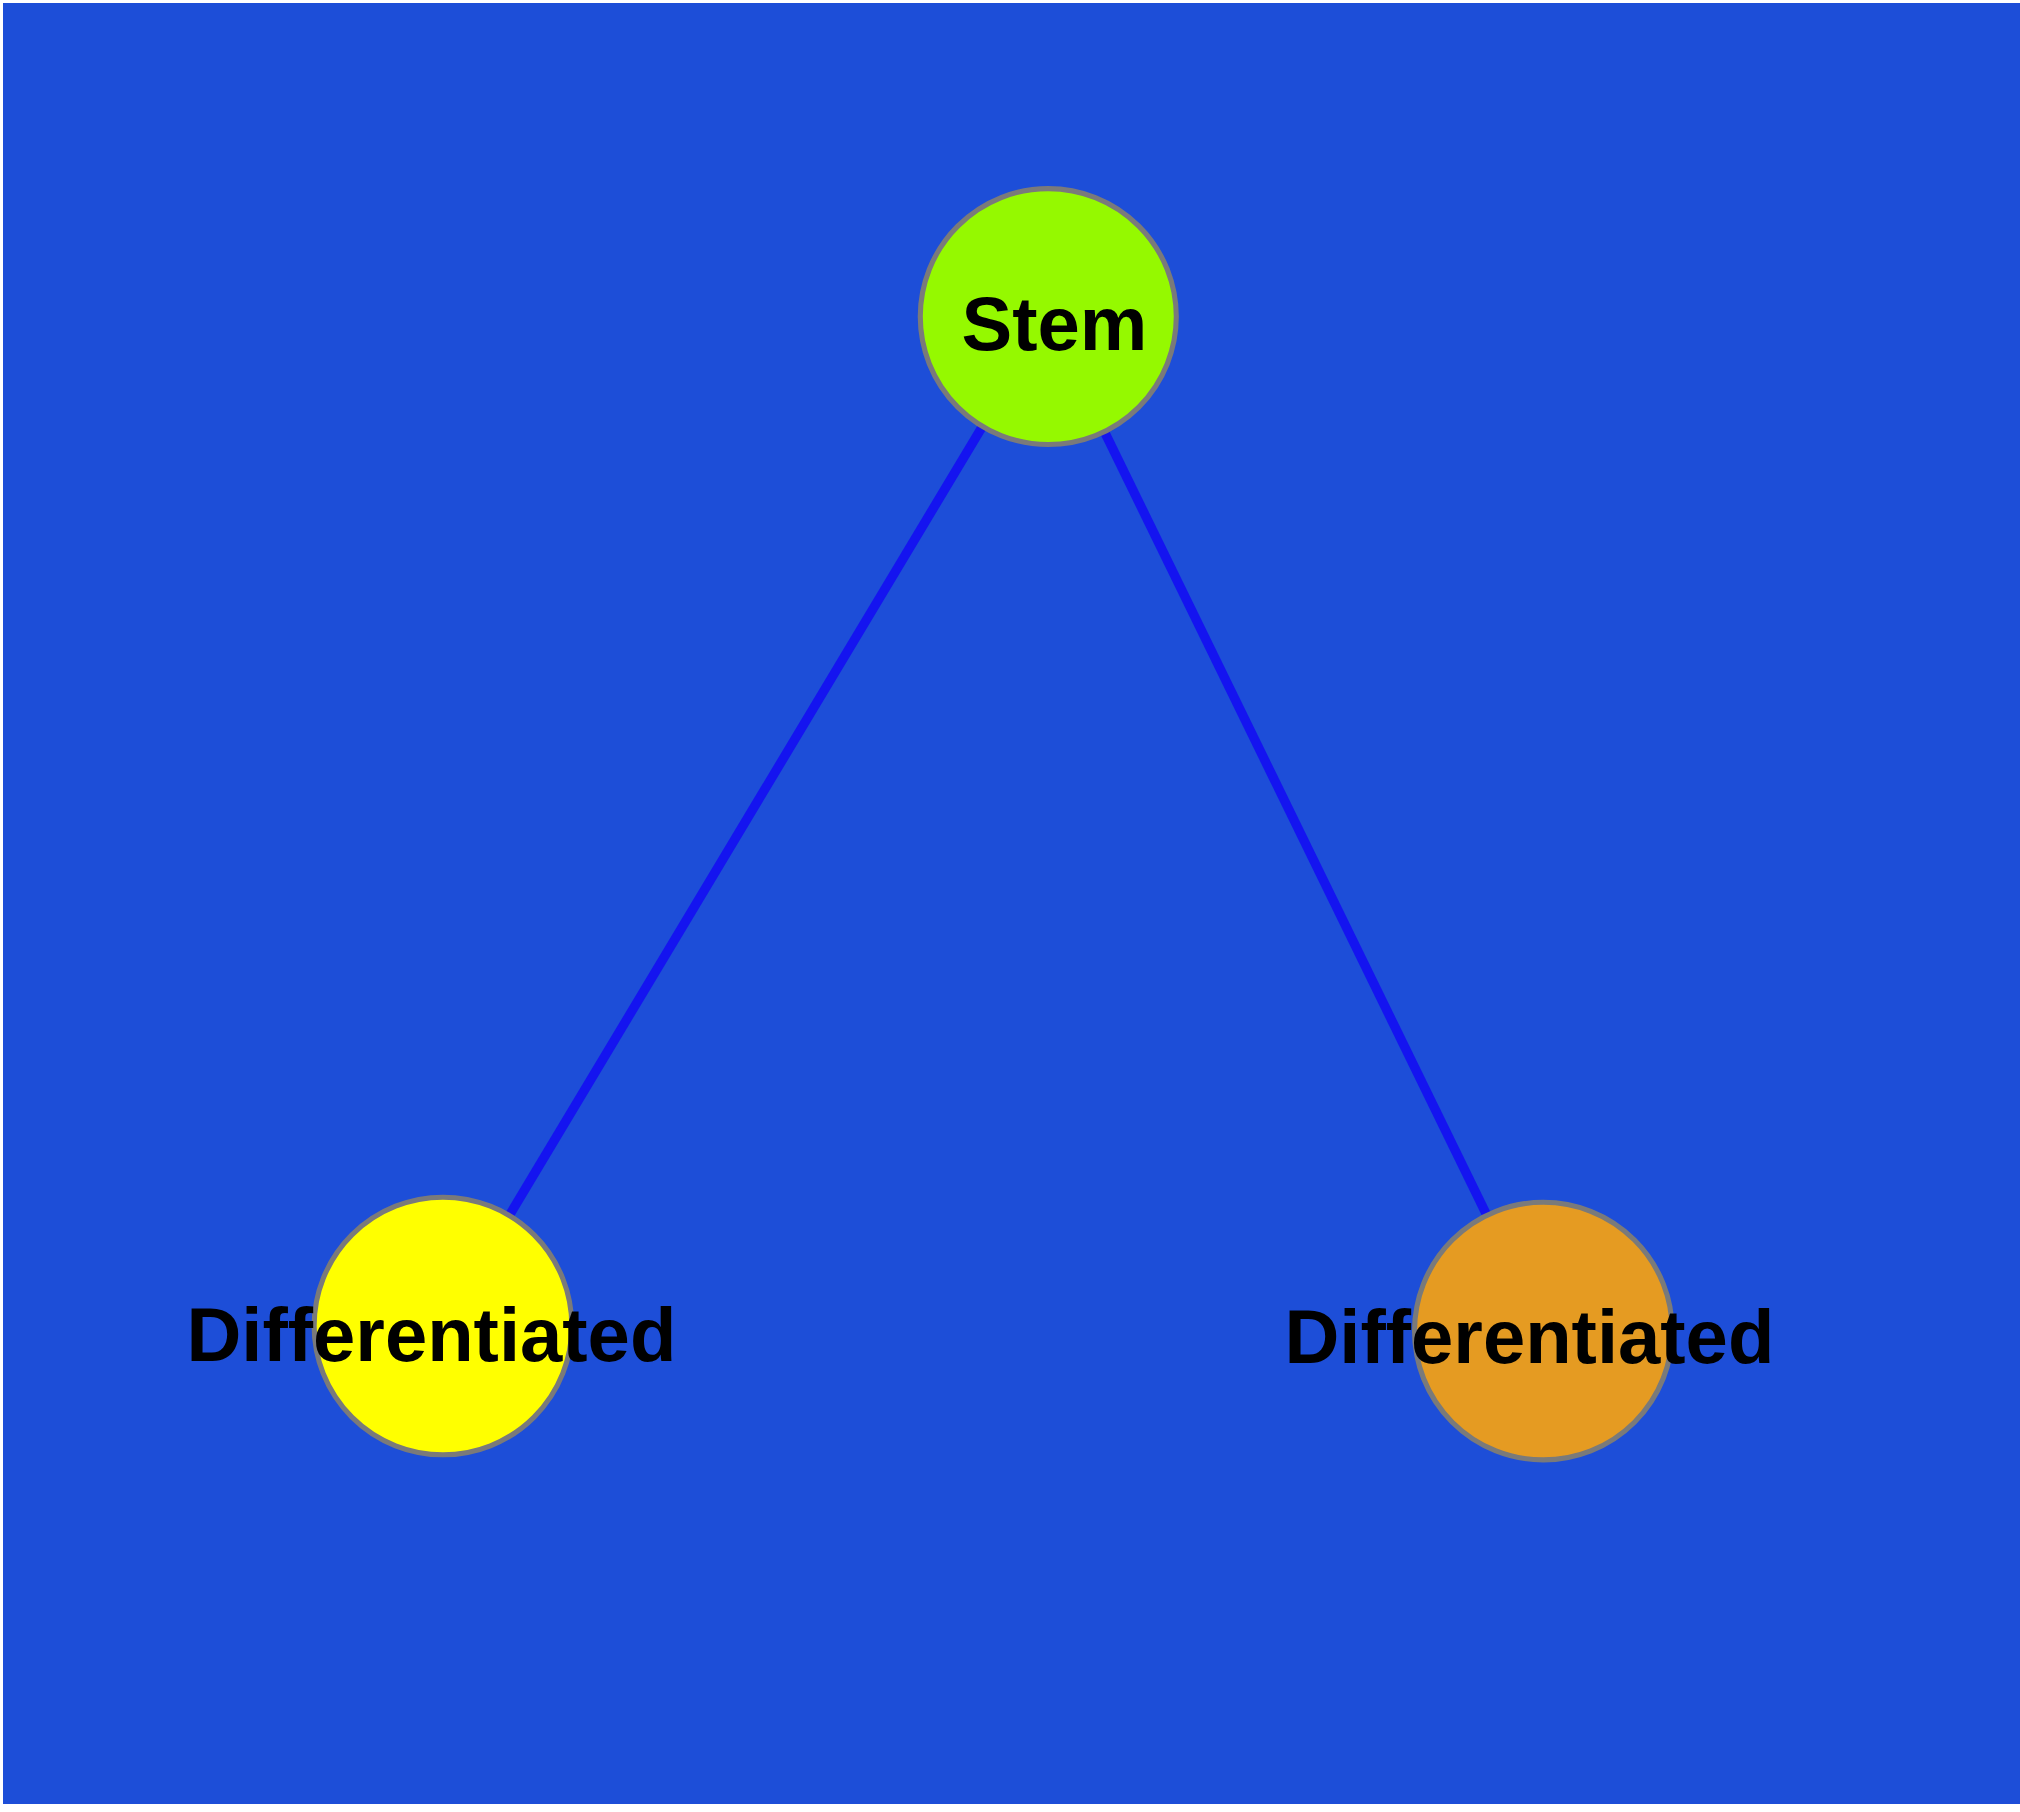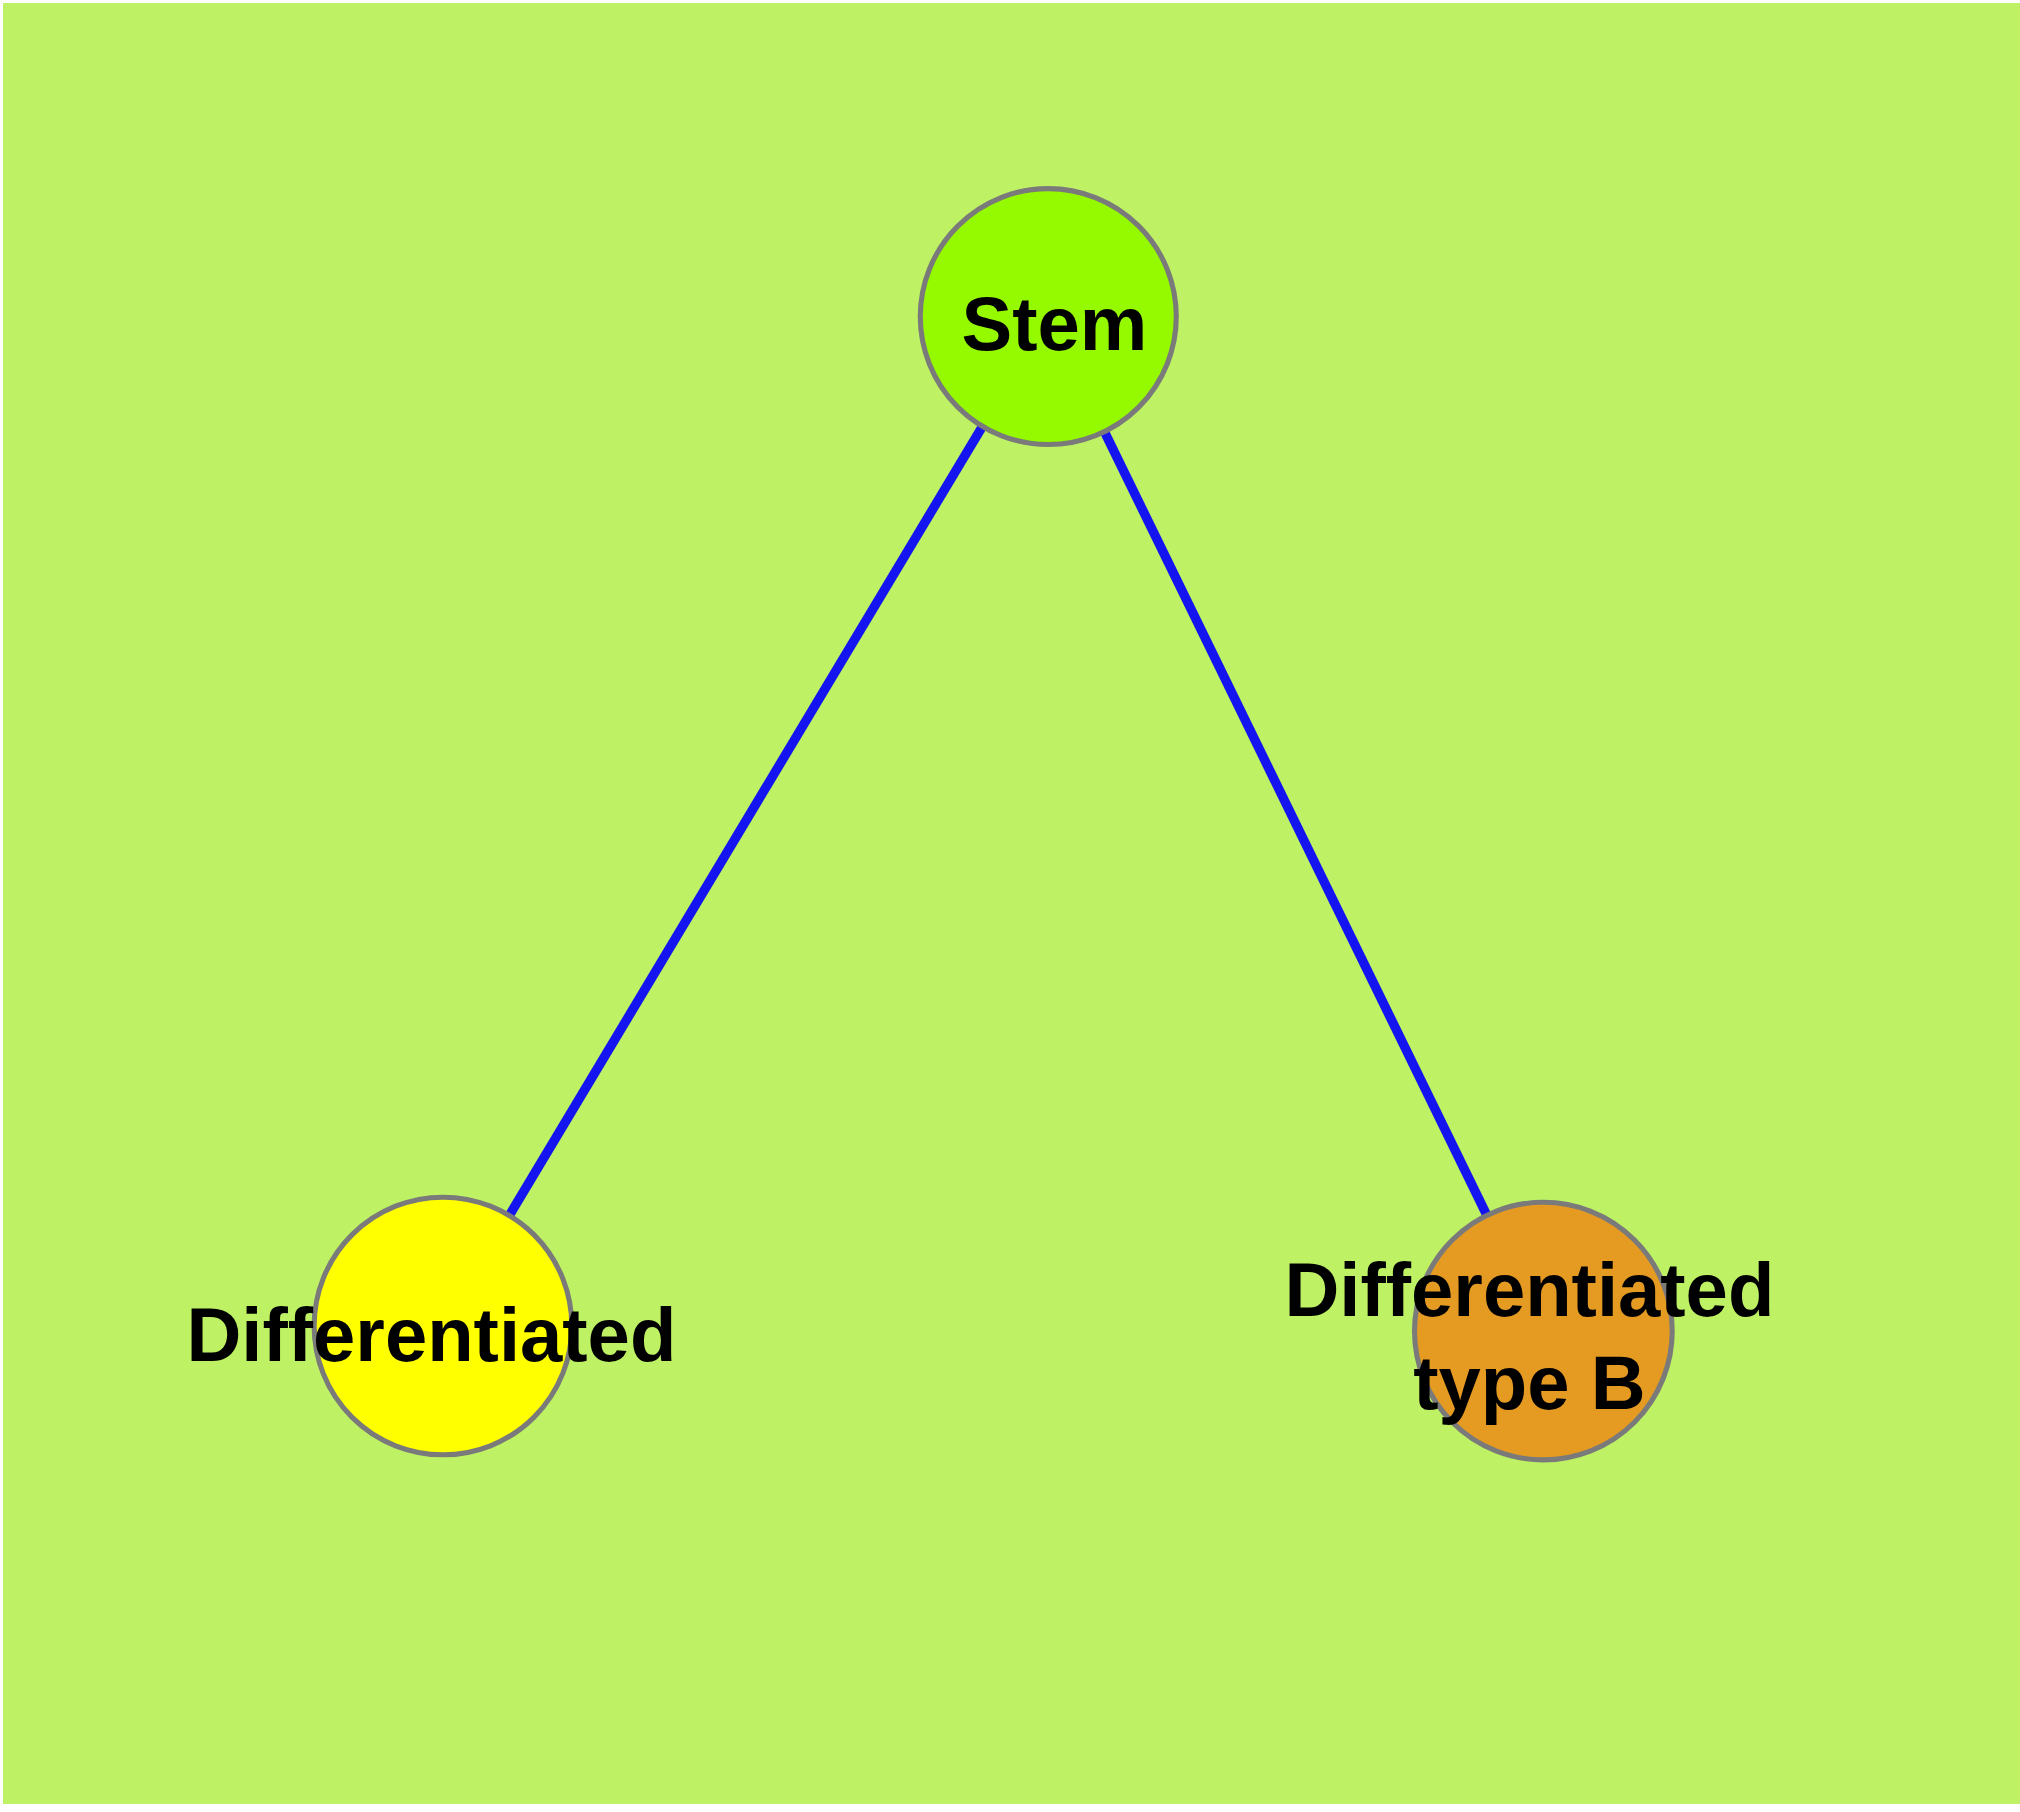--- a/index.html
+++ b/index.html
@@ -50,21 +50,21 @@
     letter-spacing: 0px;
   }
   .label-stem   { left: 1051px; top: 320px; }
   .label-type-a { left: 428px;  top: 1331px; }
   .label-type-b { left: 1526px; top: 1333px; }
 </style>
 </head>
 <body>
 
 <div class="viewport">
-  <div class="canvas" style="background:#bef264;">
+  <div class="canvas" style="background:#1d4ed8;">
 
     <svg viewBox="0 0 2379 2125" preserveAspectRatio="none">
 
       <line x1="1233" y1="370" x2="519" y2="1561" stroke="#1414f0"></line>
       <line x1="1233" y1="370" x2="1817" y2="1567" stroke="#1414f0"></line>
 
       <circle cx="1233" cy="370" r="151" fill="#95f900"></circle>
       <circle cx="519" cy="1561" r="152" fill="#ffff00"></circle>
       <circle cx="1817" cy="1567" r="152" fill="#e59b22"></circle>
     </svg>
@@ -72,18 +72,17 @@
     <div class="node-label label-stem">
       <div>Stem</div>
     </div>
 
     <div class="node-label label-type-a">
       <div>Differentiated</div>
     </div>
 
     <div class="node-label label-type-b">
       <div>Differentiated</div>
-      <div>type B</div>
     </div>
 
   </div>
 </div>
 
 
 </body></html>

